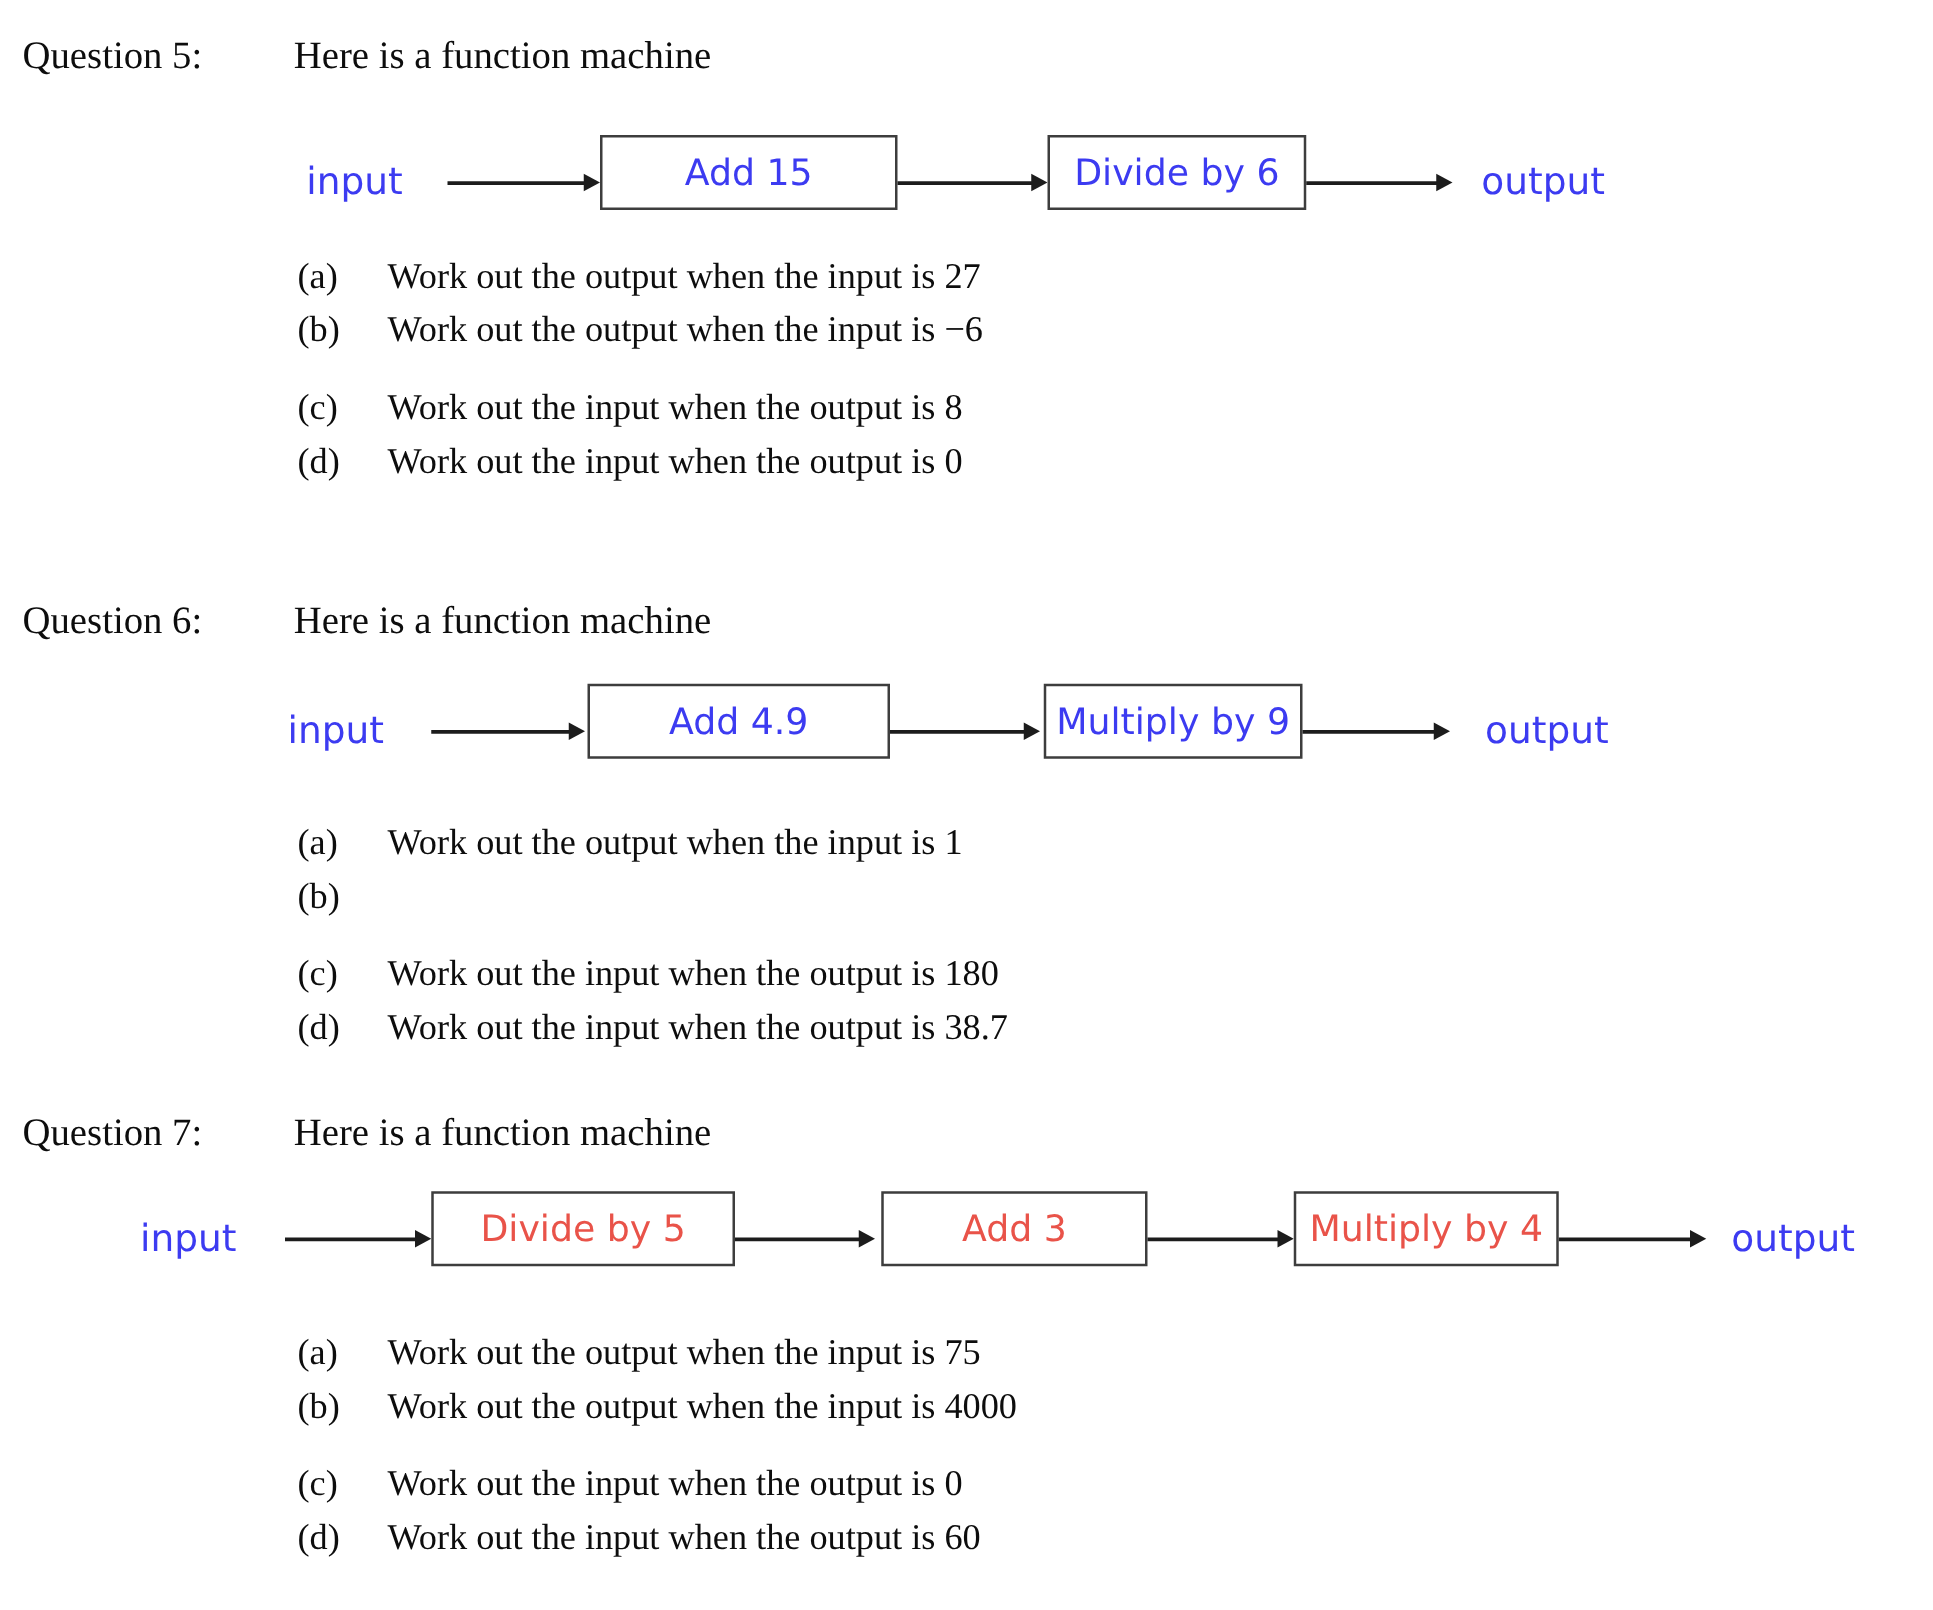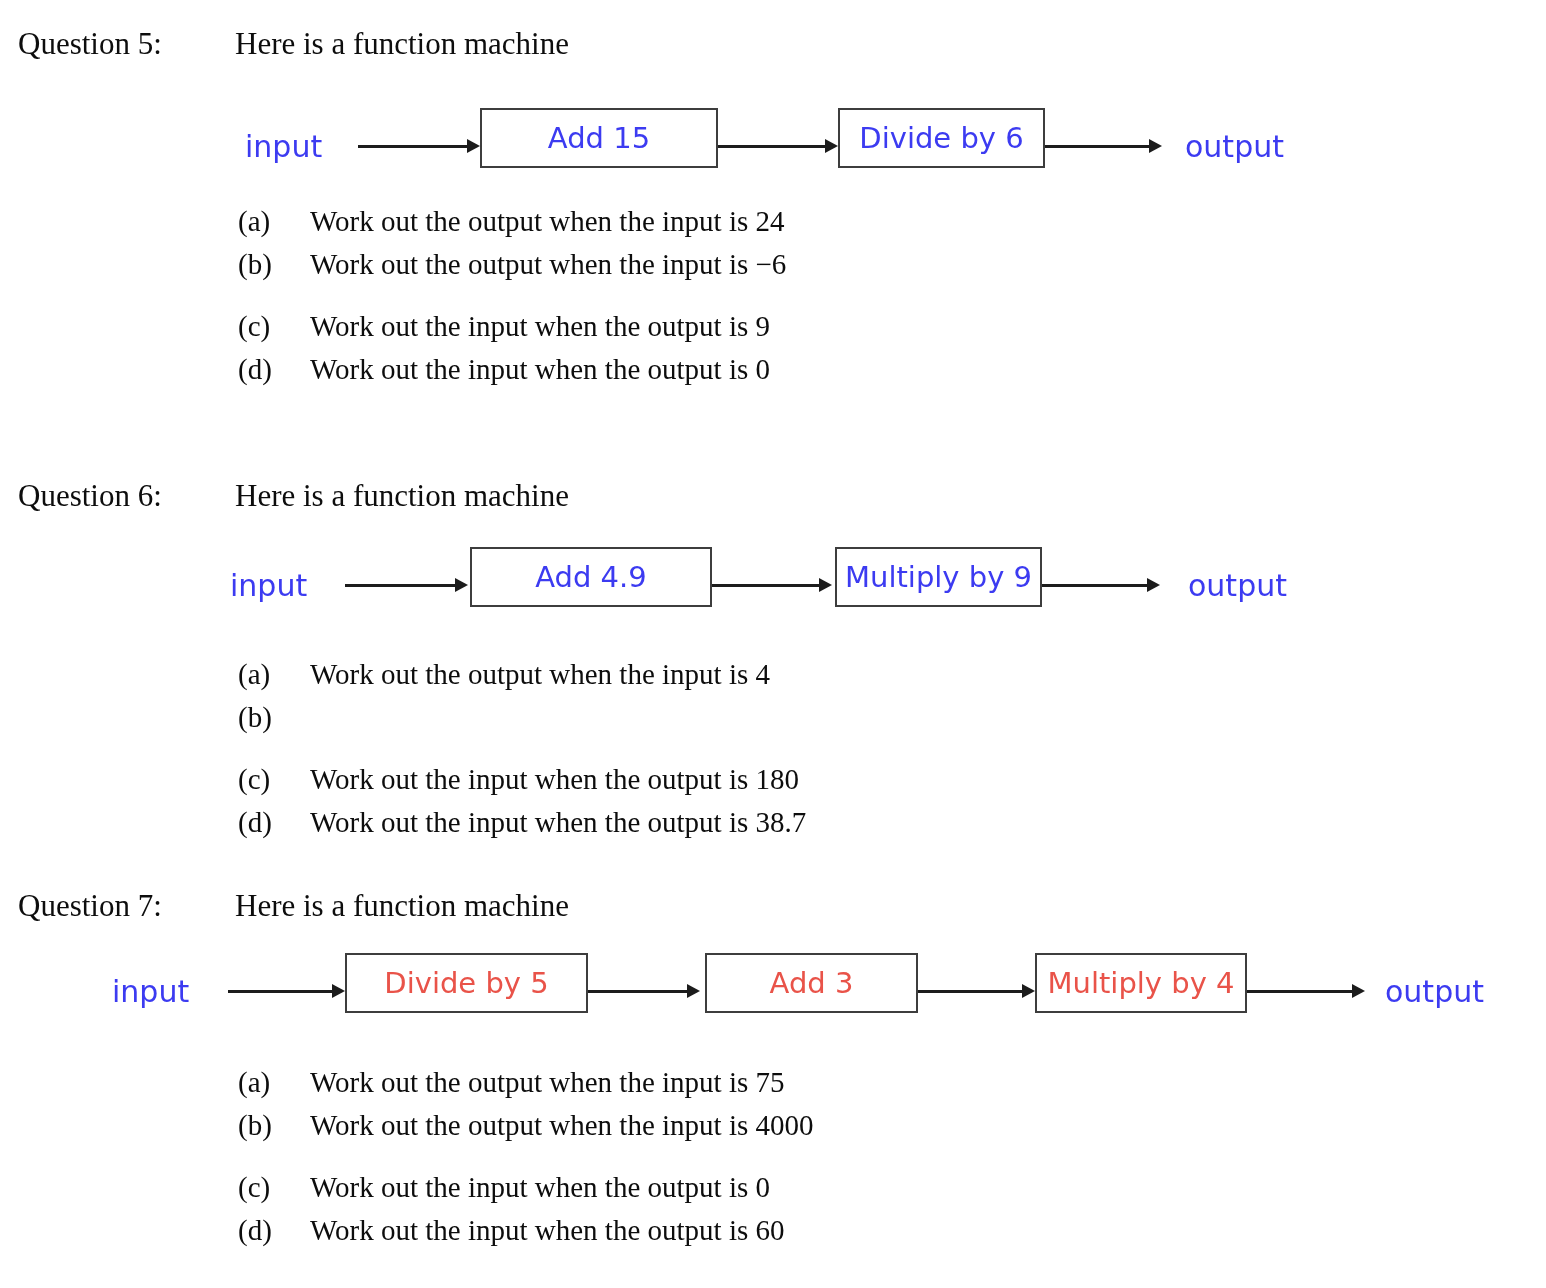--- a/index.html
+++ b/index.html
@@ -137,31 +137,31 @@
       <span style="color: rgb(60, 59, 241);">Divide by 6</span>
     </div>
     <div class="arrow a3"></div>
     <span class="io-label io-out" style="color: rgb(60, 59, 241);">output</span>
   </div>
 
   <div class="parts" id="q5-parts">
     <div class="part-group1">
       <div class="part-line">
         <span class="part-letter">(a)</span>
-        <span class="part-text">Work out the output when the input is 24</span>
+        <span class="part-text">Work out the output when the input is 27</span>
       </div>
       <div class="part-line">
         <span class="part-letter">(b)</span>
         <span class="part-text">Work out the output when the input is −6</span>
       </div>
     </div>
     <div class="part-group2">
       <div class="part-line">
         <span class="part-letter">(c)</span>
-        <span class="part-text">Work out the input when the output is 9</span>
+        <span class="part-text">Work out the input when the output is 8</span>
       </div>
       <div class="part-line">
         <span class="part-letter">(d)</span>
         <span class="part-text">Work out the input when the output is 0</span>
       </div>
     </div>
   </div>
 
   <div class="q-heading" id="q6-heading">
     <span class="q-label">Question 6:</span><span>Here is a function machine</span>
@@ -178,21 +178,21 @@
       <span style="color: rgb(60, 59, 241);">Multiply by 9</span>
     </div>
     <div class="arrow a3"></div>
     <span class="io-label io-out" style="color: rgb(60, 59, 241);">output</span>
   </div>
 
   <div class="parts" id="q6-parts">
     <div class="part-group1">
       <div class="part-line">
         <span class="part-letter">(a)</span>
-        <span class="part-text">Work out the output when the input is 4</span>
+        <span class="part-text">Work out the output when the input is 1</span>
       </div>
       <div class="part-line">
         <span class="part-letter">(b)</span>
       </div>
     </div>
     <div class="part-group2">
       <div class="part-line">
         <span class="part-letter">(c)</span>
         <span class="part-text">Work out the input when the output is 180</span>
       </div>

